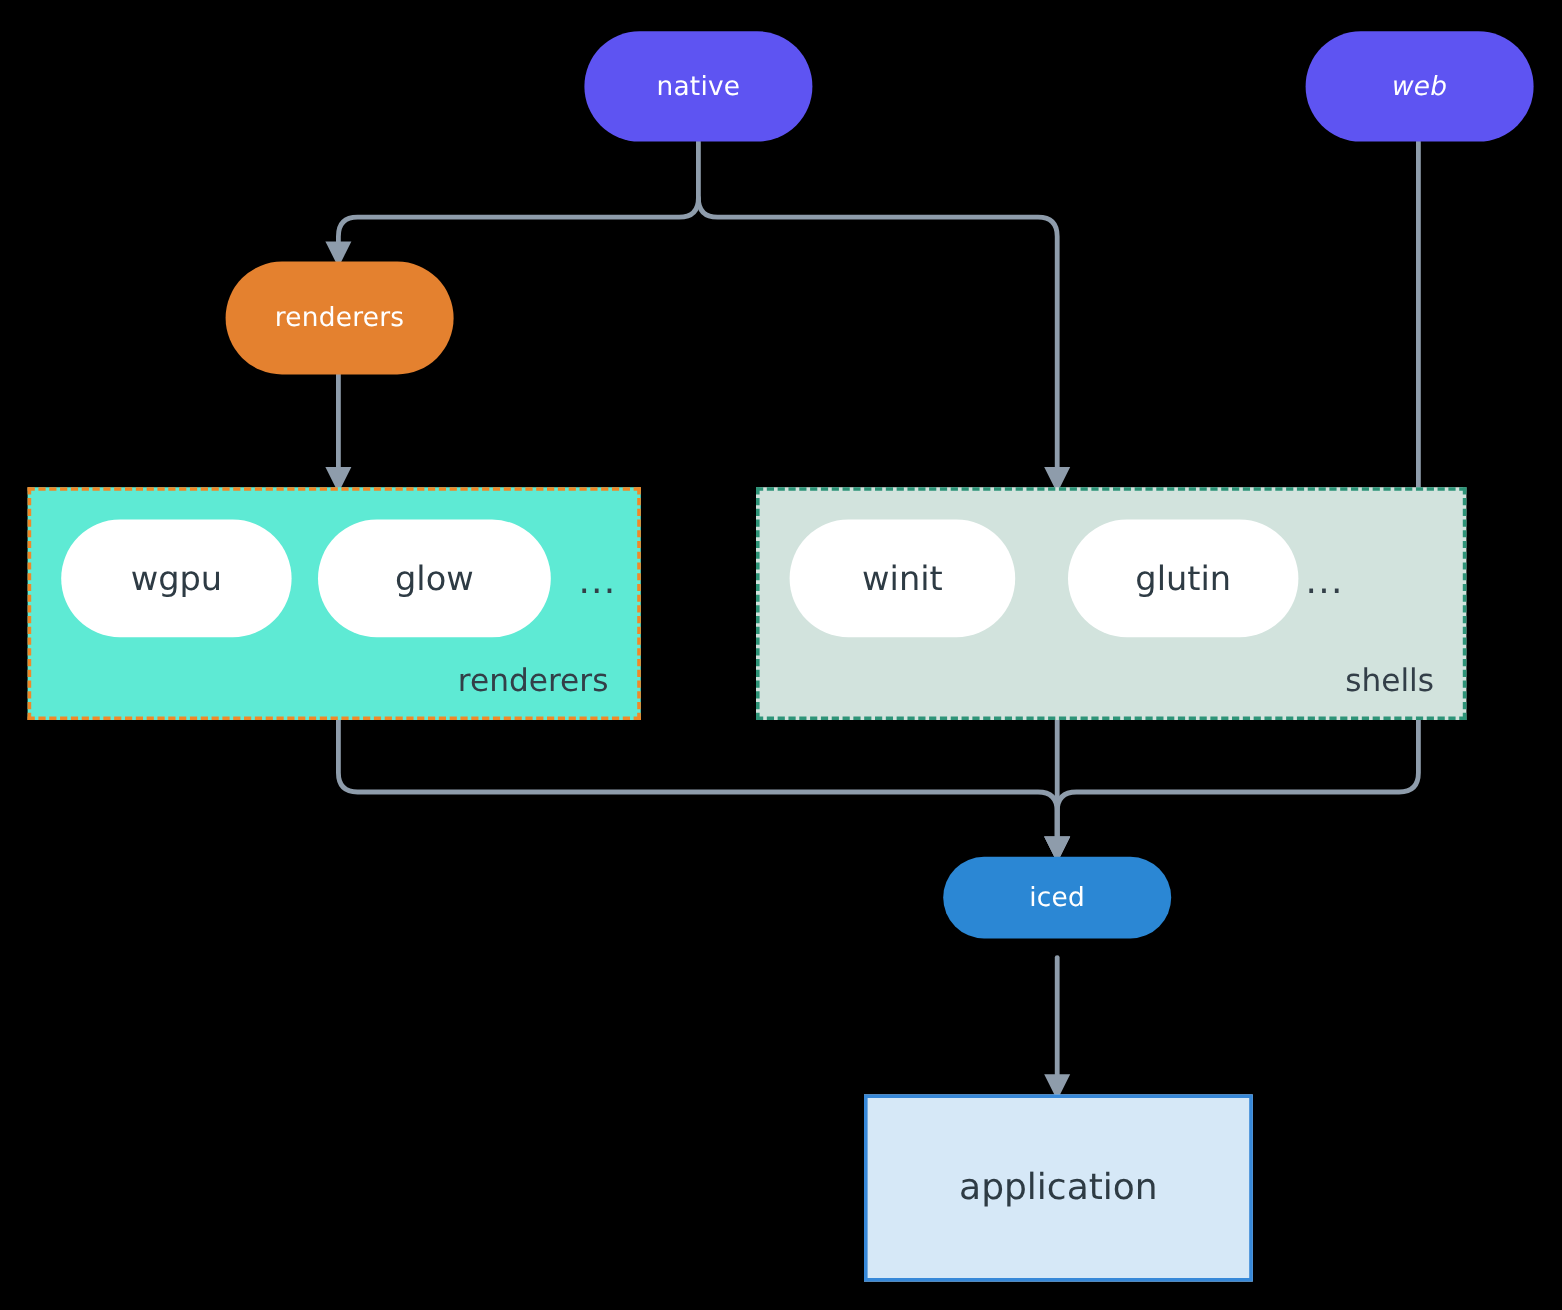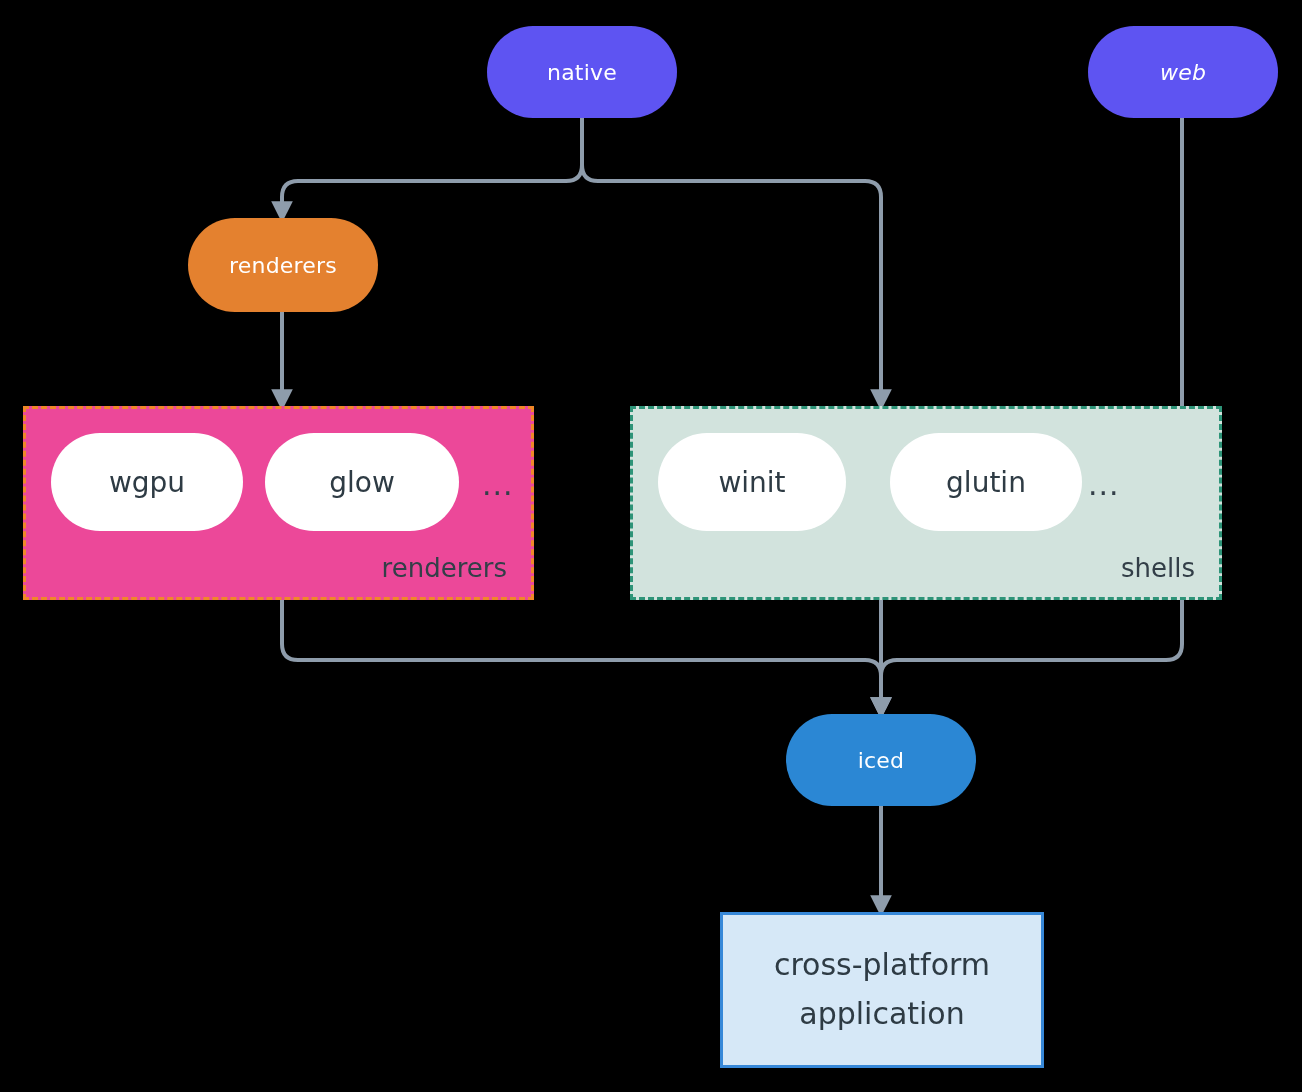--- a/index.html
+++ b/index.html
@@ -51,35 +51,35 @@
     background: #5E54F2;
     font-style: italic;
   }
   #node-graphics {
     left: 188px; top: 218px;
     width: 190px; height: 94px;
     background: #E4812F;
   }
   #node-iced {
     left: 786px; top: 714px;
-    width: 190px; height: 92px;
+    width: 190px; height: 68px;
     background: #2B87D4;
   }
 
   
   .group {
     position: absolute;
     box-sizing: border-box;
     border-style: dashed;
     border-width: 3px;
   }
   #group-renderers {
     left: 23px; top: 406px;
     width: 511px; height: 194px;
-    background: #ec4899;
+    background: #5eead4;
     border-color: #F08828;
   }
   #group-shells {
     left: 630px; top: 406px;
     width: 592px; height: 194px;
     background: #D2E3DD;
     border-color: #2E9478;
   }
   .group-label {
     position: absolute;
@@ -193,17 +193,16 @@
     </div>
     <div class="ellipsis" id="dots-shells">...</div>
     <div class="group-label">shells</div>
   </div>
 
   <div class="node pill" id="node-iced">
     <span>iced</span>
   </div>
 
   <div class="node" id="node-application">
-    <span class="line">cross-platform</span>
     <span class="line">application</span>
   </div>
 
 </div>
 
 </body></html>

